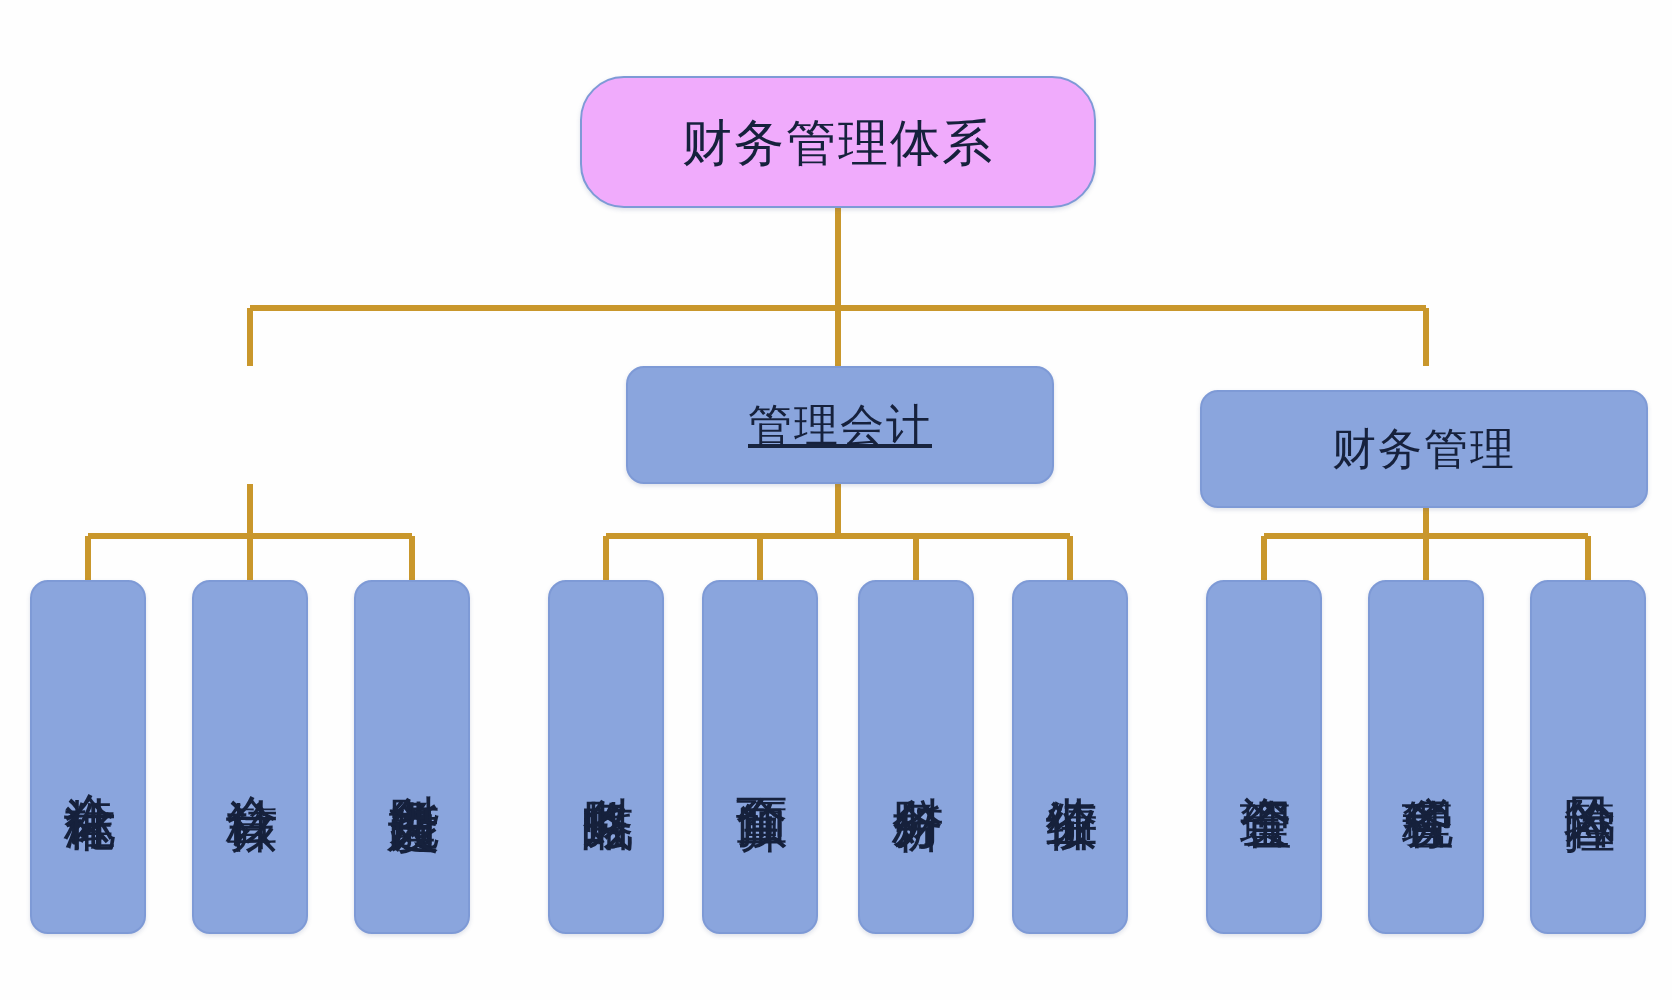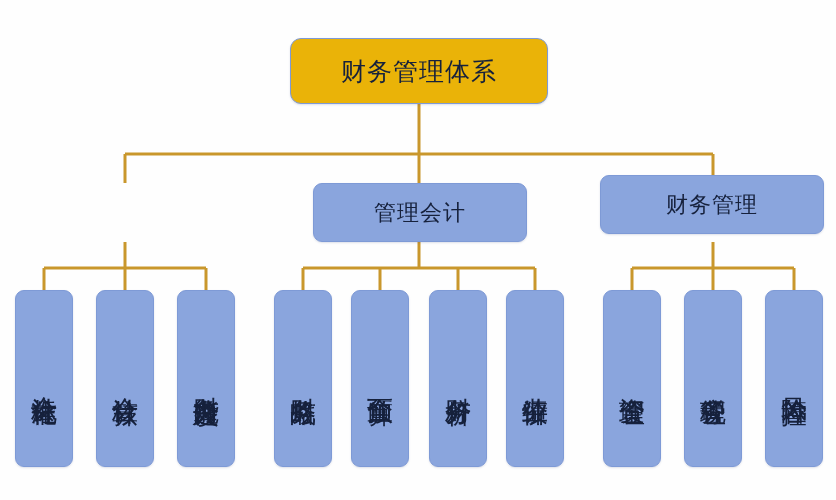--- a/index.html
+++ b/index.html
@@ -40,22 +40,22 @@
     border-radius: 9px;
     box-sizing: border-box;
     box-shadow: 0 1px 2px rgba(70,90,140,0.18);
     display: flex;
     align-items: center;
     justify-content: center;
     color: #18243f;
   }
 
   .node-root {
-    background: #eab308;
-    border-radius: 11px;
+    background: #f0abfc;
+    border-radius: 22px;
   }
   .node-root .label {
     font-size: 25px;
     letter-spacing: 1px;
   }
 
   .node-branch .label {
     font-size: 22px;
     letter-spacing: 1px;
   }
@@ -114,25 +114,25 @@
       <path d="M 713 268 L 713 290"></path>
       <path d="M 794 268 L 794 290"></path>
     </g>
   </svg>
 
   <div class="node node-root" style="left:290px; top:38px; width:258px; height:66px;">
     <span class="label">财务管理体系</span>
   </div>
 
 
-  <div class="node node-branch" style="left:313px; top:183px; width:214px; height:59px;">
+  <div class="node node-branch" style="left:313px; top:183px; width:214px; height:59px;text-decoration:underline;">
     <span class="label">管理会计</span>
   </div>
 
-  <div class="node node-branch" style="left:600px; top:175px; width:224px; height:59px;">
+  <div class="node node-branch" style="left:600px; top:195px; width:224px; height:59px;">
     <span class="label">财务管理</span>
   </div>
 
   <div class="node node-leaf" style="left:15px; top:290px; width:58px; height:177px;">
     <span class="label">会计标准化</span>
   </div>
   <div class="node node-leaf" style="left:96px; top:290px; width:58px; height:177px;">
     <span class="label">会计核算</span>
   </div>
   <div class="node node-leaf" style="left:177px; top:290px; width:58px; height:177px;">

